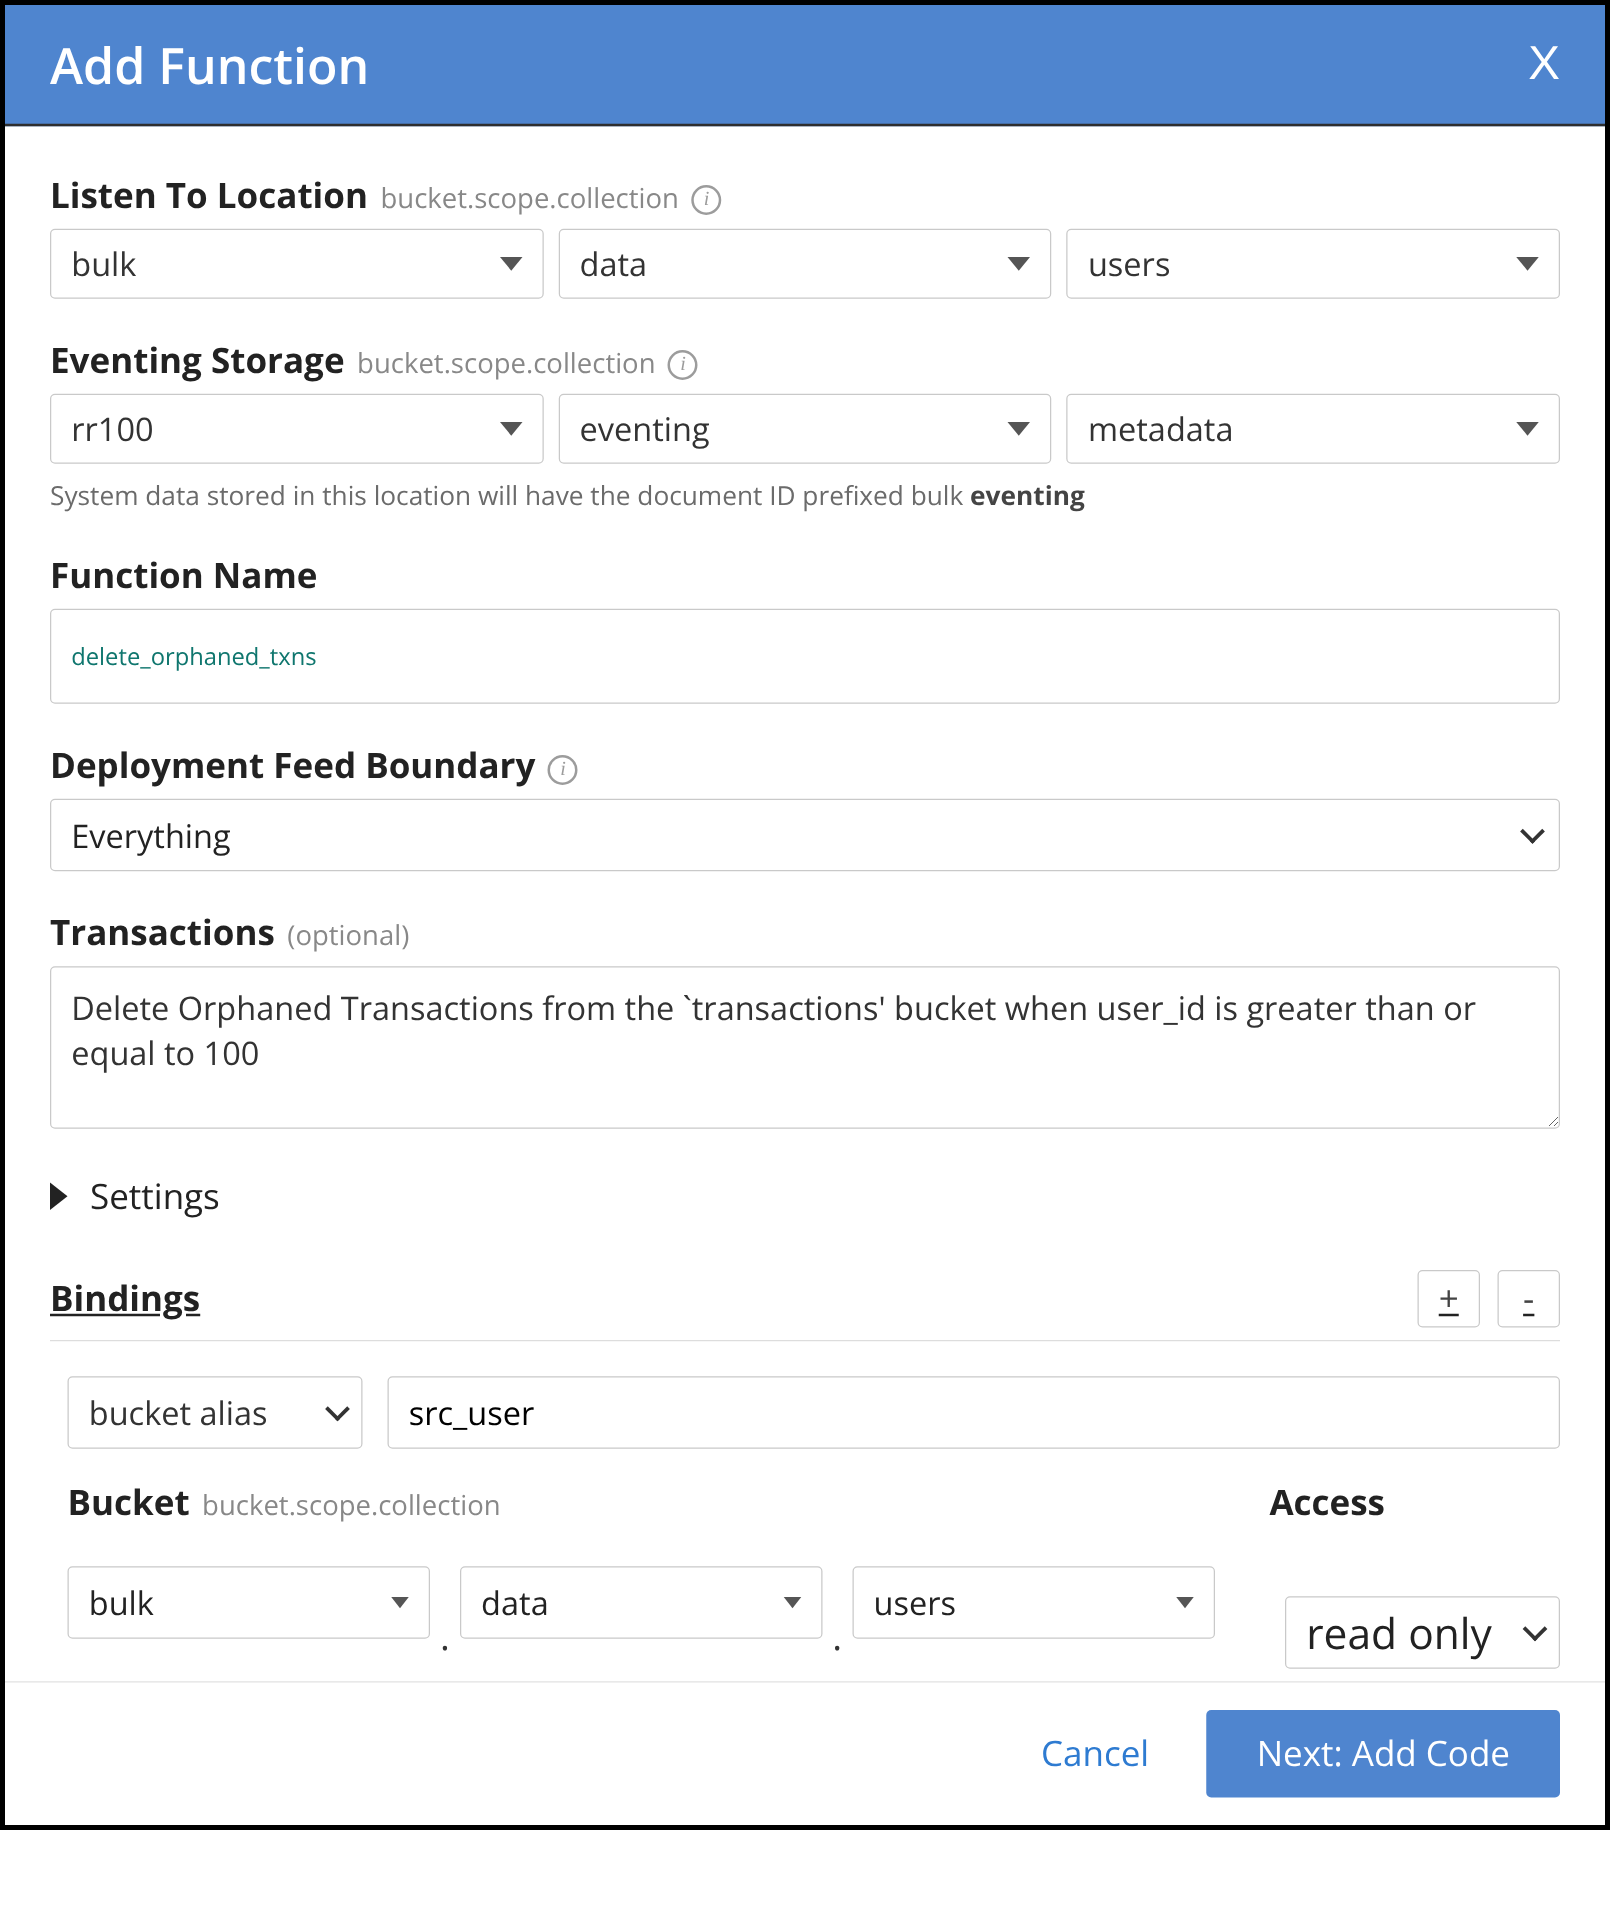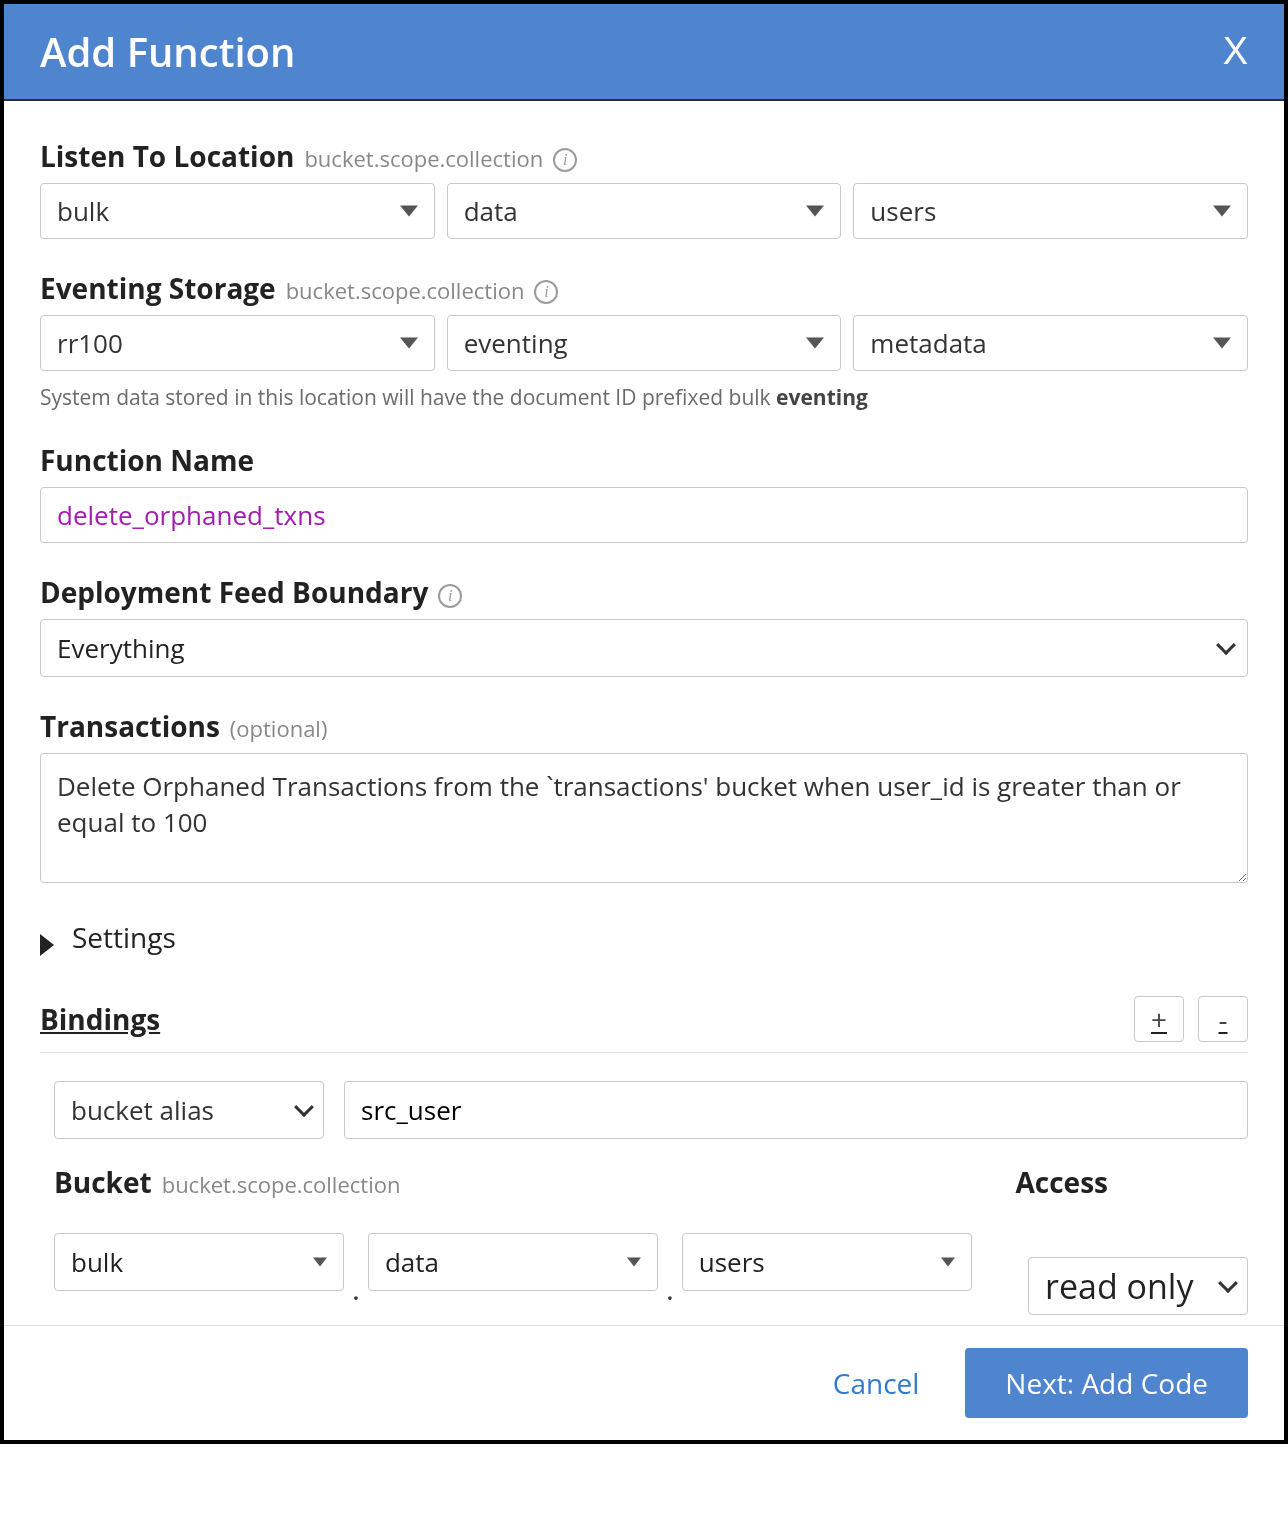--- a/index.html
+++ b/index.html
@@ -107,25 +107,25 @@
     font-size:21px;
     color:#6b6b6b;
     margin:4px 0 0 0;
   }
   .hint b { color:#444;font-weight:700; }
   .section { margin-bottom:30px; }
   .text-input {
     width:100%;
     border:1px solid #c9c9c9;
     border-radius:4px;
-    height:56px;
-    font-size:26px;
+    height:76px;
+    font-size:19px;
     padding:0 16px;
     font-family:inherit;
-    color:#a21caf;
+    color:#0f766e;
   }
   .full-select {
     position:relative;
     width:100%;
     border:1px solid #c9c9c9;
     border-radius:4px;
     height:58px;
     display:flex;
     align-items:center;
     padding:0 44px 0 16px;
@@ -148,21 +148,21 @@
     border:1px solid #c9c9c9;
     border-radius:4px;
     padding:14px 16px;
     font-size:26px;
     font-family:inherit;
     color:#333;
     line-height:1.4;
   }
   .settings-row {
     display:flex;
-    align-items:flex-end;
+    align-items:center;
     gap:18px;
     margin:30px 0 40px 0;
     cursor:pointer;
   }
   .tri-right {
     width:0;height:0;
     border-top:11px solid transparent;
     border-bottom:11px solid transparent;
     border-left:14px solid #222;
   }
@@ -187,21 +187,21 @@
     line-height:1;
     display:flex;align-items:center;justify-content:center;
     cursor:pointer;
     color:#444;
   }
   .binding-block { padding-left:14px; }
   .binding-row1 {
     display:flex; gap:20px; margin-bottom:24px;
   }
   .select-small {
-    height:58px; font-size:26px; width:270px;
+    height:58px; font-size:26px; width:236px;
   }
   .alias-input {
     flex:1;
     border:1px solid #c9c9c9;
     border-radius:4px;
     height:58px;
     font-size:26px;
     padding:0 16px;
     font-family:inherit;
   }

